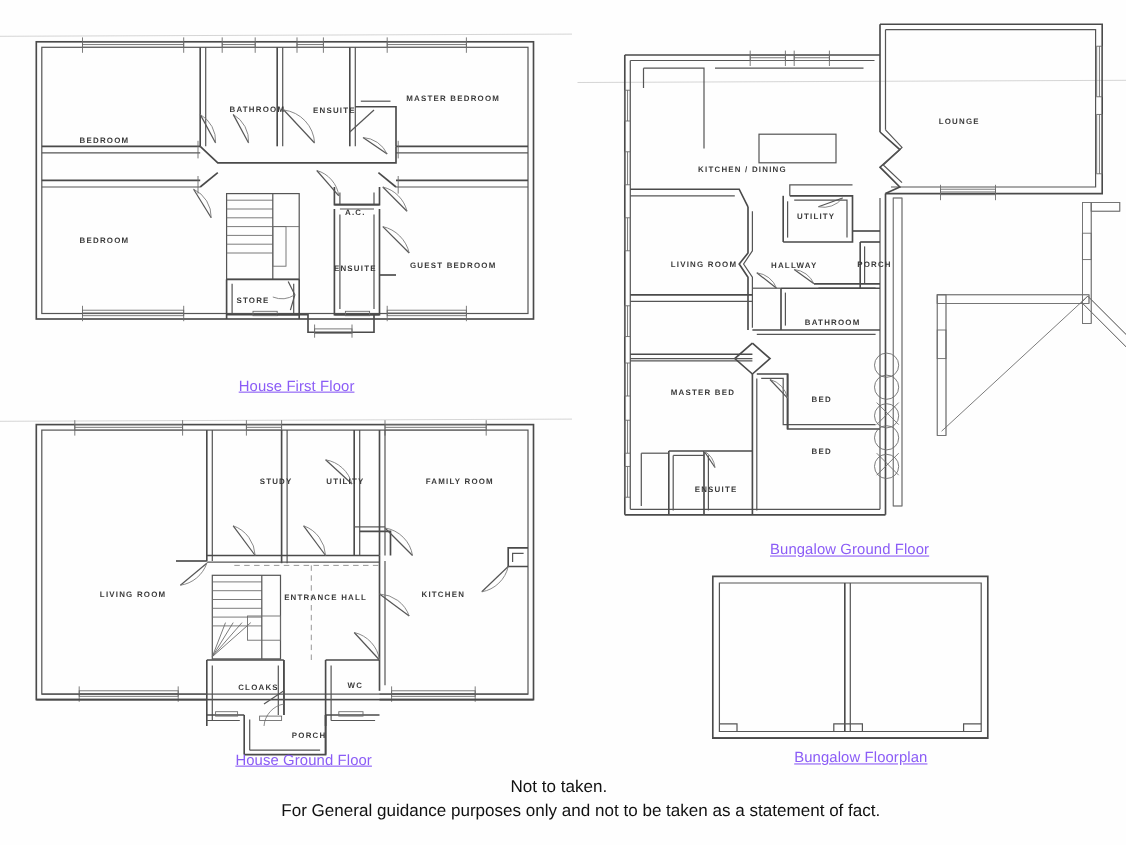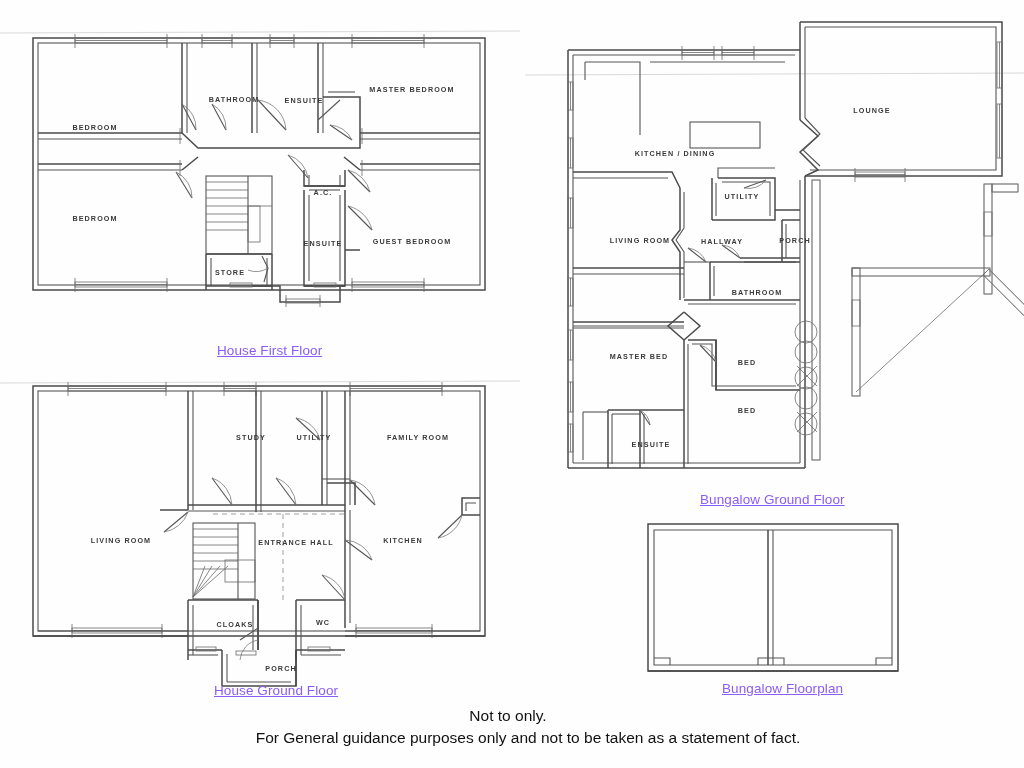--- a/index.html
+++ b/index.html
@@ -541,17 +541,17 @@
   </svg>
 
   <div class="cap" style="left:217px; top:343px;">House First Floor</div>
 
   <div class="cap" style="left:214px; top:683px;text-align:center;">House Ground Floor</div>
 
   <div class="cap" style="left:676px; top:492px;margin-left:24px;">Bungalow Ground Floor</div>
 
   <div class="cap" style="left:722px; top:681px;">Bungalow Floorplan</div>
 
-  <div class="foot" style="left:508px; top:707px; transform:translateX(-50%);">Not to only.</div>
+  <div class="foot" style="left:508px; top:707px; transform:translateX(-50%);">Not to taken.</div>
 
   <div class="foot" style="left:528px; top:729px; transform:translateX(-50%);text-align:center;">For General guidance purposes only and not to be taken as a statement of fact.</div>
 
 </div>
 
 </body></html>

